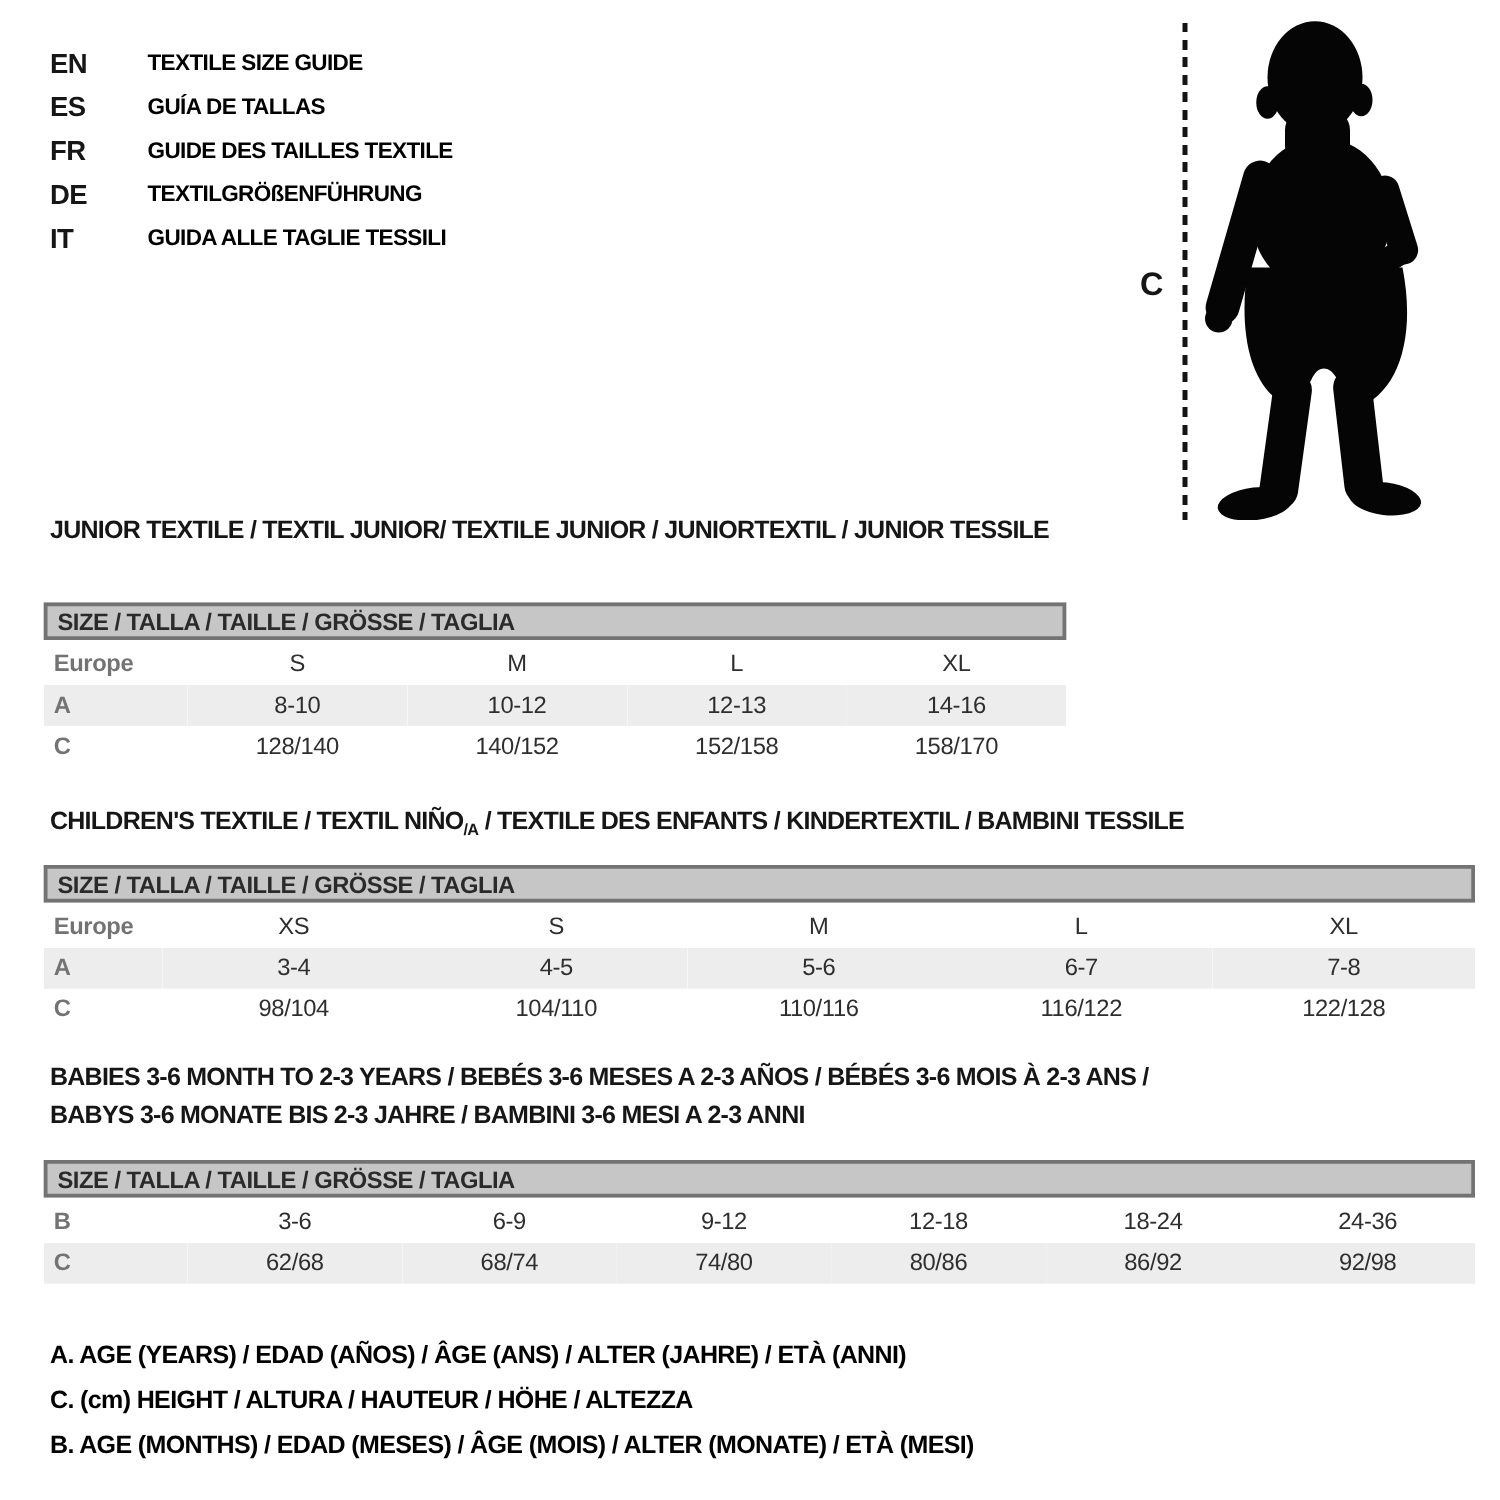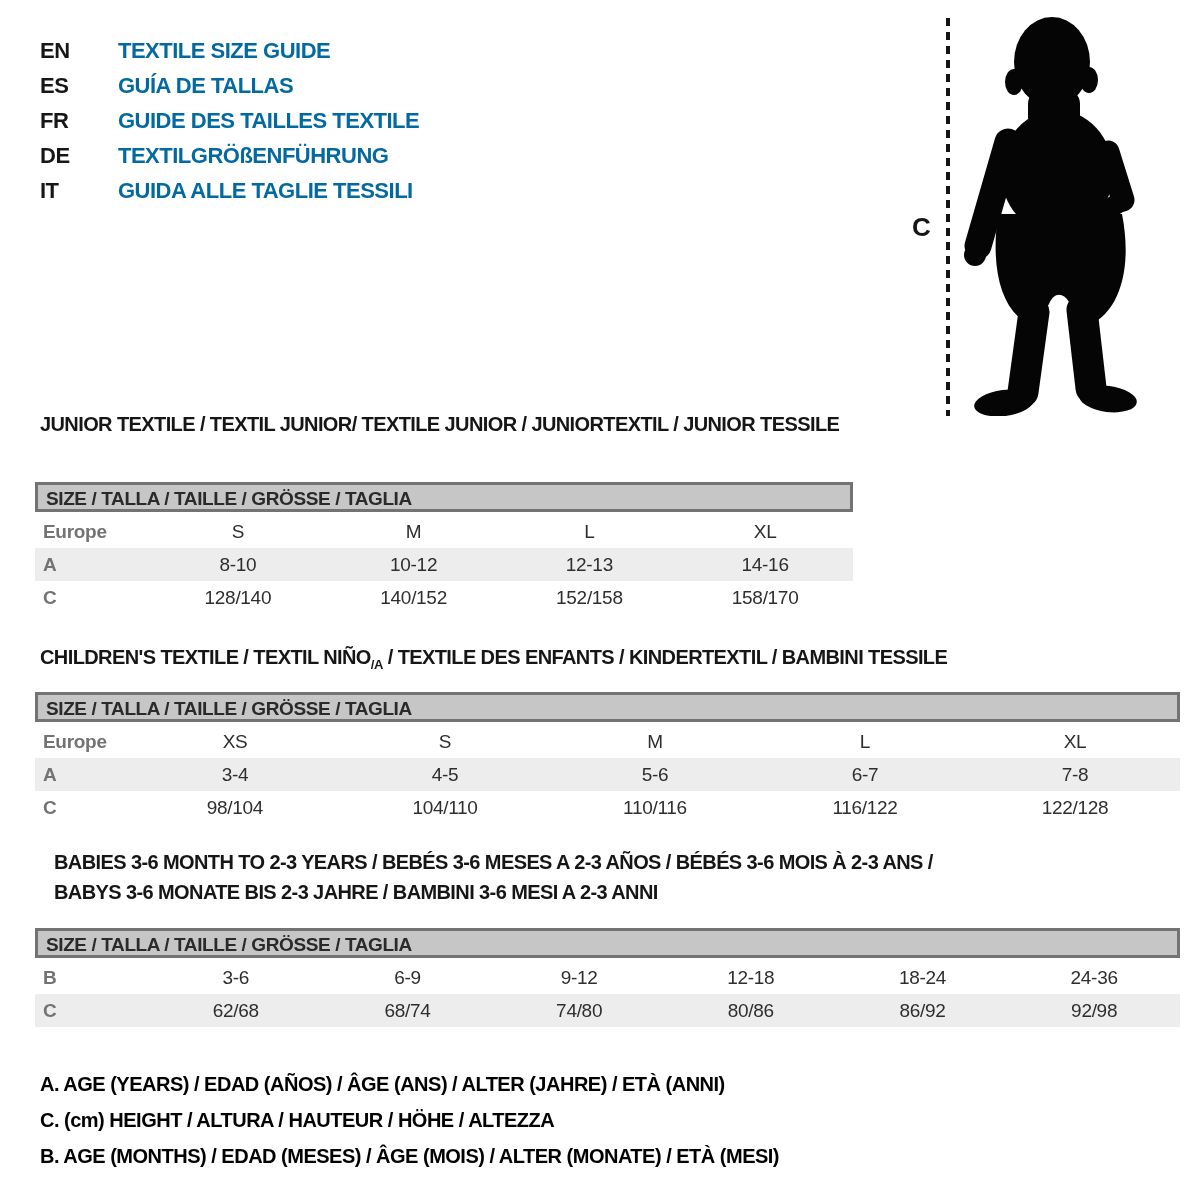--- a/index.html
+++ b/index.html
@@ -14,22 +14,22 @@
   .page { position: absolute; inset: 0; padding-left: 40px; }
 
   
   .lang-block { position: absolute; left: 40px; top: 33px; }
   .lang-row { display: flex; height: 35px; align-items: center; }
   .lang-code {
     width: 78px; font-weight: 700; font-size: 22px;
     letter-spacing: -0.5px; color: #161616;
   }
   .lang-label {
-    font-weight: 700; font-size: 22px;
-    letter-spacing: -0.5px; color: #0369a1; white-space: nowrap;
+    font-weight: 700; font-size: 18px;
+    letter-spacing: -0.5px; color: #000000; white-space: nowrap;
   }
 
   
   .measure-line {
     position: absolute; left: 946px; top: 18px;
     width: 4px; height: 398px;
     background: repeating-linear-gradient(to bottom, #141414 0 8px, transparent 8px 14px);
   }
   .measure-label {
     position: absolute; left: 912px; top: 212px;
@@ -37,21 +37,21 @@
   }
   .toddler { position: absolute; left: 962px; top: 14px; width: 178px; height: 402px; }
 
   
   .section-title {
     position: absolute; left: 40px;
     font-weight: 700; font-size: 20px; letter-spacing: -0.6px;
     color: #161616; white-space: nowrap;
   }
   .title-sub { font-size: 13px; vertical-align: sub; letter-spacing: -0.5px; }
-  .two-line { line-height: 30px; margin-left: 14px; }
+  .two-line { line-height: 30px; }
 
   
   .table-wrap { position: absolute; left: 35px; }
   .table-header-bar {
     background: var(--header-bar-bg, #c6c6c6);
     border: 3px solid #737373;
     height: 30px; line-height: 28px;
     padding-left: 8px;
     font-weight: 700; font-size: 19px; letter-spacing: -0.4px;
     color: #2a2a2a;

